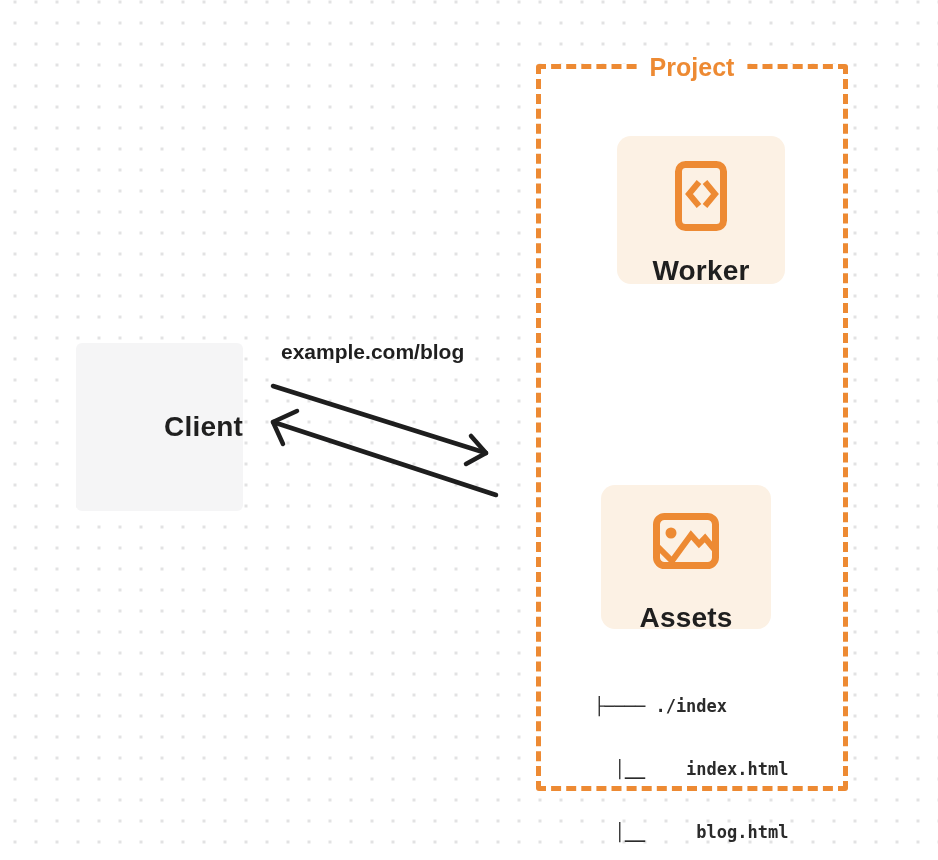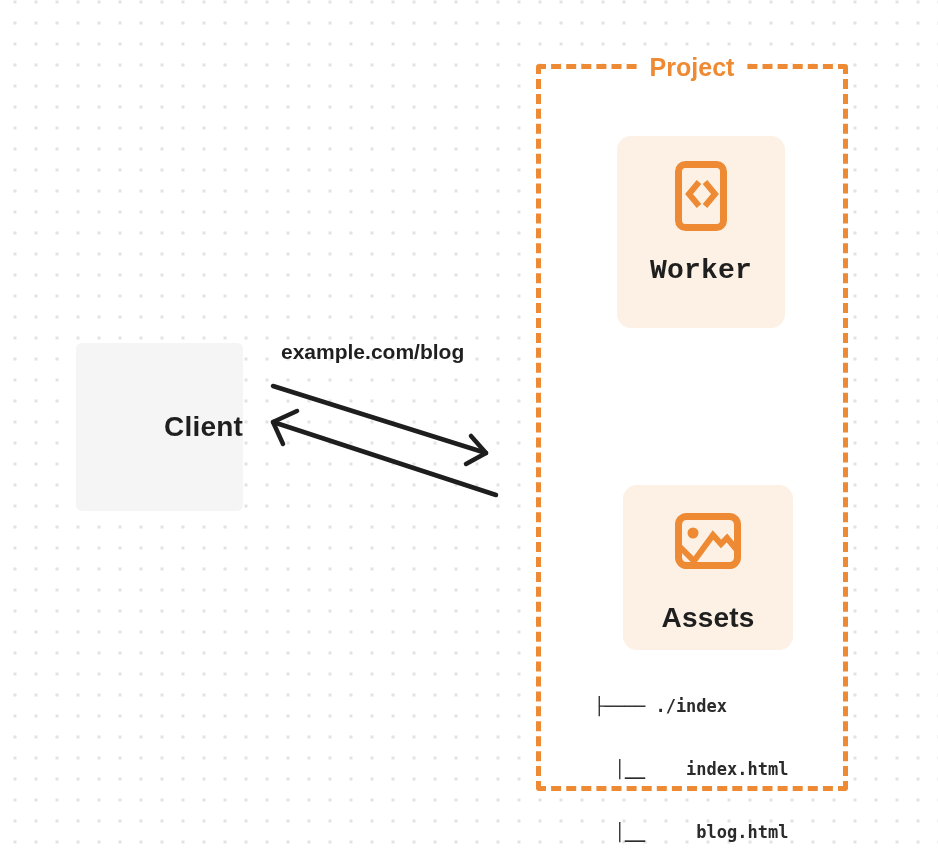--- a/index.html
+++ b/index.html
@@ -69,22 +69,22 @@
     white-space:nowrap;
   }
 
   
   .card{
     position:absolute;
     background:var(--card_bg);
     border-radius:14px;
     display:flex;flex-direction:column;align-items:center;
   }
-  .card.worker{left:76px;top:67px;width:168px;height:192px;font-family:Liberation Mono, monospace;}
-  .card.assets{left:82px;top:416px;width:170px;height:165px;border-radius:14px;}
+  .card.worker{left:76px;top:67px;width:168px;height:148px;}
+  .card.assets{left:60px;top:416px;width:170px;height:144px;border-radius:14px;}
   .card.worker .icon{margin-top:25px;}
   .card.assets .icon{margin-top:28px;}
   .card.worker .node-label{margin-top:23px;line-height:33px;}
   .card.assets .node-label{margin-top:32px;line-height:33px;}
   .icon{display:block;color:var(--accent);}
   .icon svg{display:block;}
   .icon-stroke{fill:none;stroke:var(--accent);}
 
   
   .file-tree{

